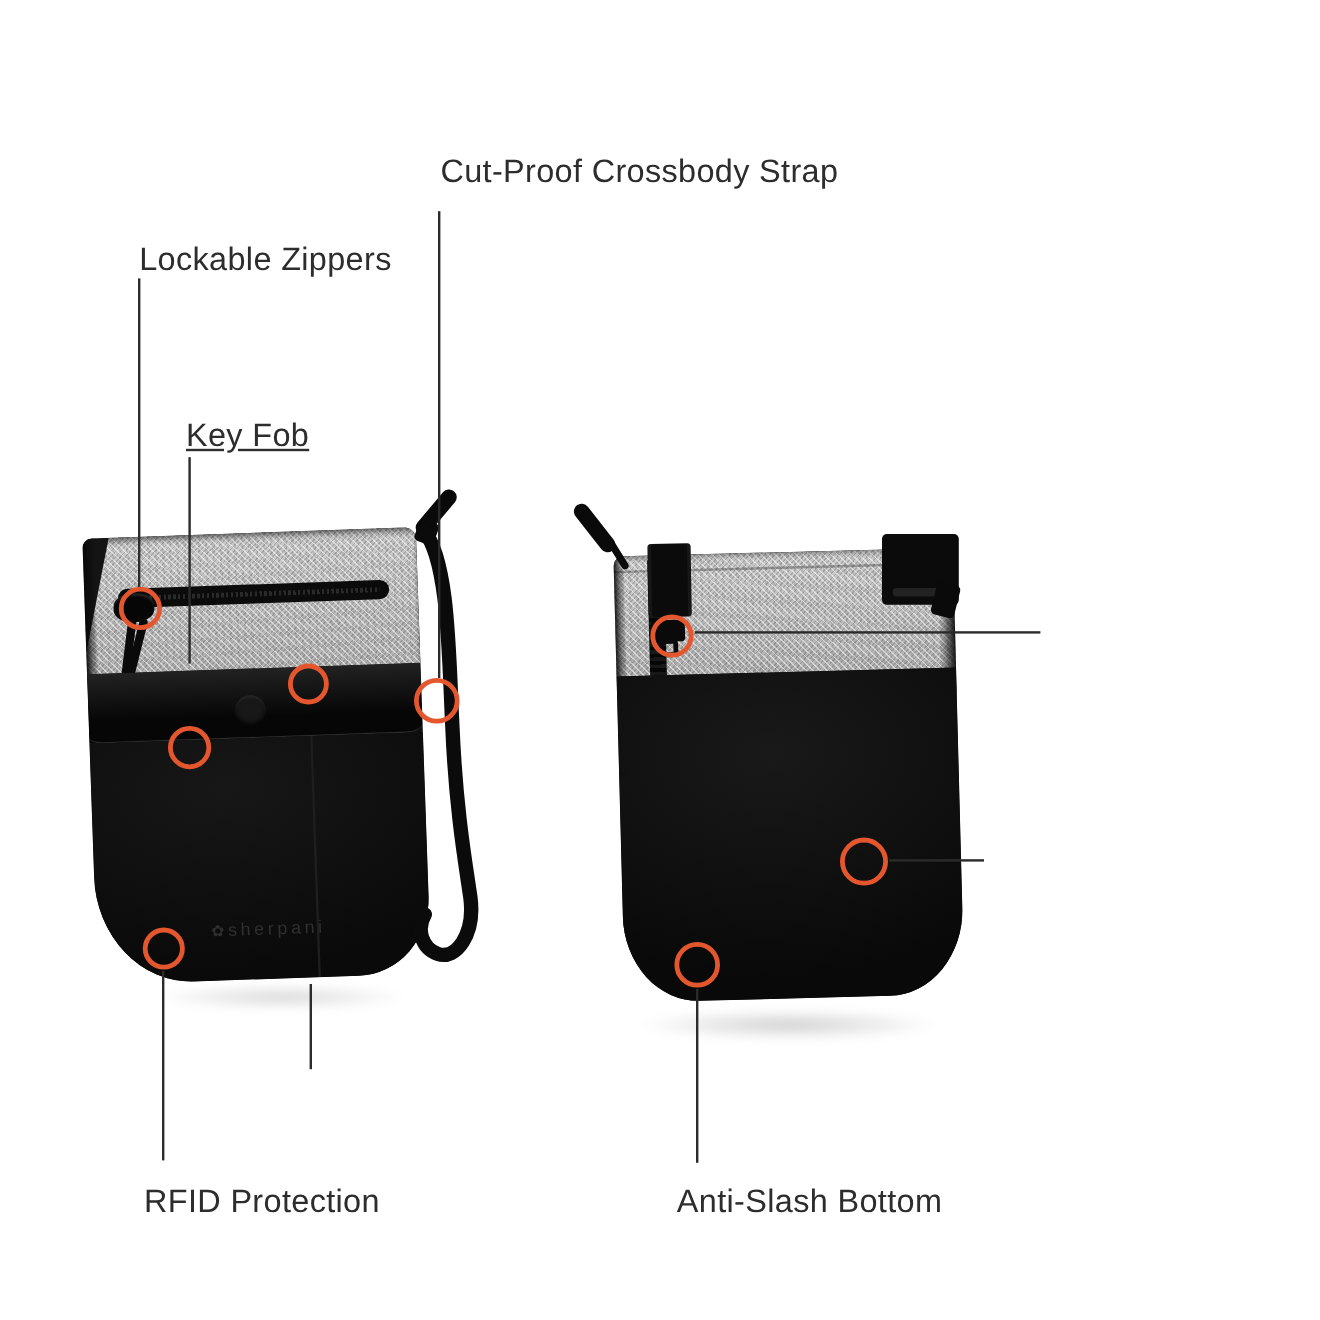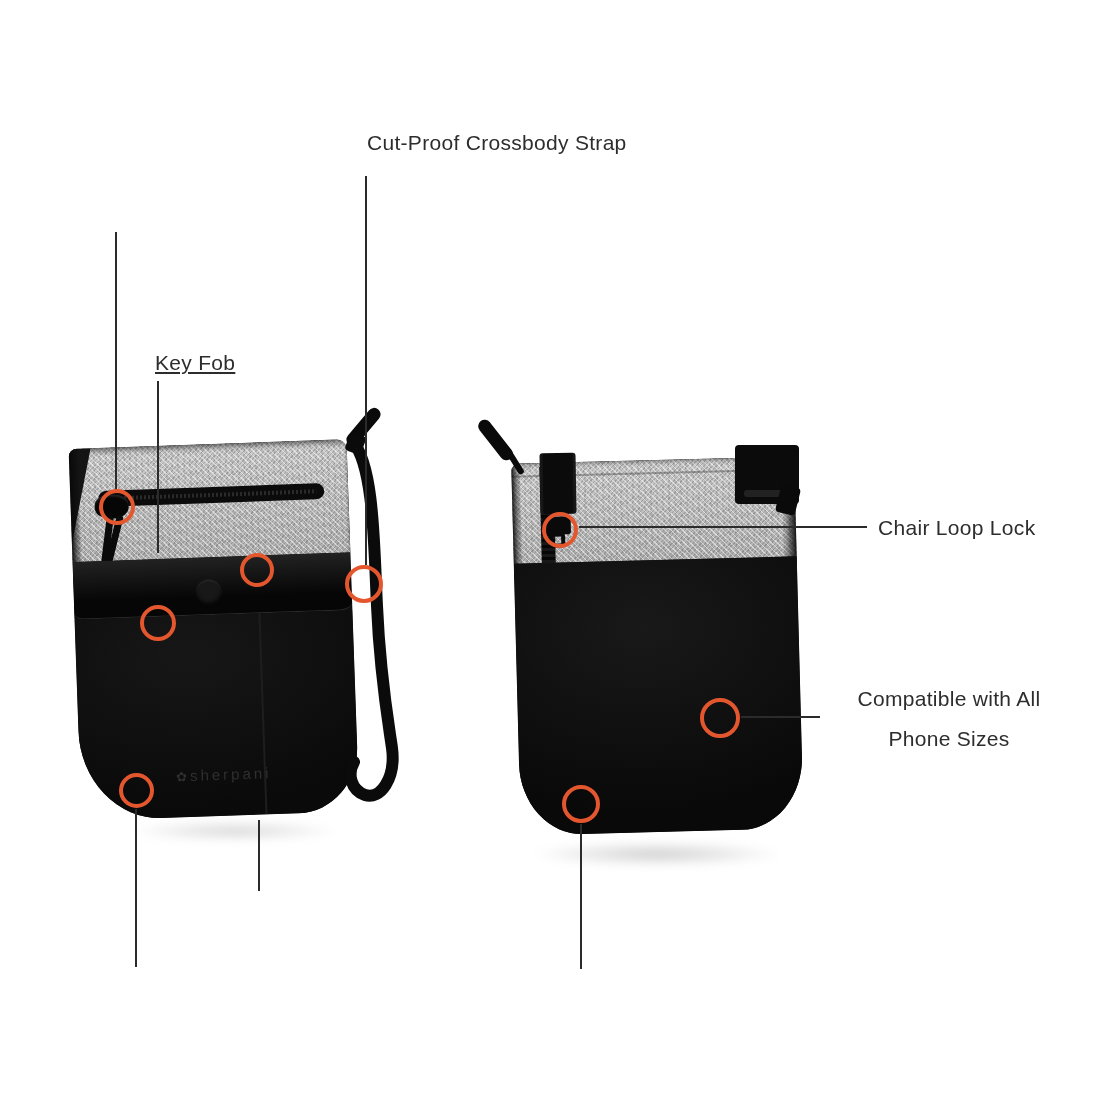--- a/index.html
+++ b/index.html
@@ -1,20 +1,20 @@
 <!DOCTYPE html>
 <html><head>
 <meta charset="utf-8">
 <style>
   html,body{margin:0;padding:0;background:#ffffff;}
   .stage{position:relative;width:1100px;height:1100px;background:#ffffff;overflow:hidden;
          font-family:"Liberation Sans",sans-serif;}
 
   
-  .label{position:absolute;font-size:21px;line-height:34px;font-weight:400;color:#2d2d2d;
+  .label{position:absolute;font-size:27px;line-height:34px;font-weight:400;color:#2d2d2d;
          letter-spacing:.3px;white-space:nowrap;}
   .label.center{text-align:center;white-space:normal;line-height:40px;}
   .leader{position:absolute;background:#2b2b2b;}
   .marker{position:absolute;border:4px solid #e4572e;border-radius:50%;box-sizing:border-box;
           background:transparent;}
 
   
   .shadow{position:absolute;border-radius:50%;filter:blur(4px);}
   .shadow.s-left{left:88px;top:816px;width:292px;height:30px;
       background:radial-gradient(50% 50% at 50% 50%,rgba(0,0,0,.15),rgba(0,0,0,0) 72%);}
@@ -166,20 +166,18 @@
   <div class="marker" style="left:99px;top:489px;width:36px;height:36px;"></div>
   <div class="marker" style="left:240px;top:553px;width:34px;height:34px;"></div>
   <div class="marker" style="left:345px;top:565px;width:38px;height:38px;"></div>
   <div class="marker" style="left:140px;top:605px;width:36px;height:36px;"></div>
   <div class="marker" style="left:119px;top:773px;width:35px;height:35px;"></div>
   <div class="marker" style="left:542px;top:512px;width:36px;height:36px;"></div>
   <div class="marker" style="left:700px;top:698px;width:40px;height:40px;"></div>
   <div class="marker" style="left:562px;top:785px;width:38px;height:38px;"></div>
 
   <div class="label" style="left:367px;top:126px;">Cut-Proof Crossbody Strap</div>
+  <div class="label" style="left:116px;top:199px;">Lockable Zippers</div>
   <div class="label" style="left:155px;top:346px;text-decoration:underline;">Key Fob</div>
-  <div class="label" style="left:878px;top:511px;">Chair Loop Lock</div>
-  <div class="label center" style="left:818px;top:679px;width:262px;">
-    <div>Compatible with All</div>
-    <div>Phone Sizes</div>
-  </div>
+  <div class="label" style="left:120px;top:984px;">RFID Protection</div>
+  <div class="label" style="left:564px;top:984px;">Anti-Slash Bottom</div>
 
 </div>
 
 </body></html>

